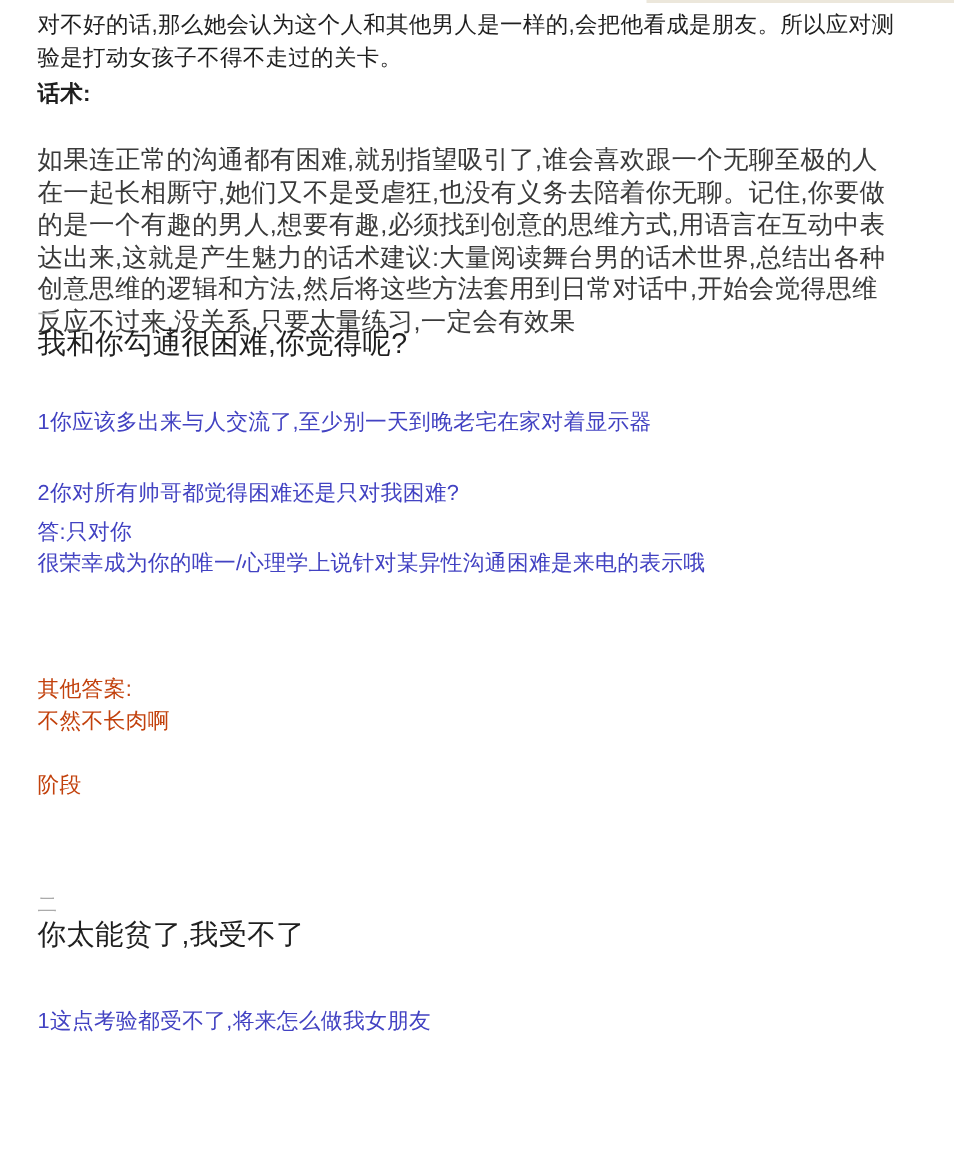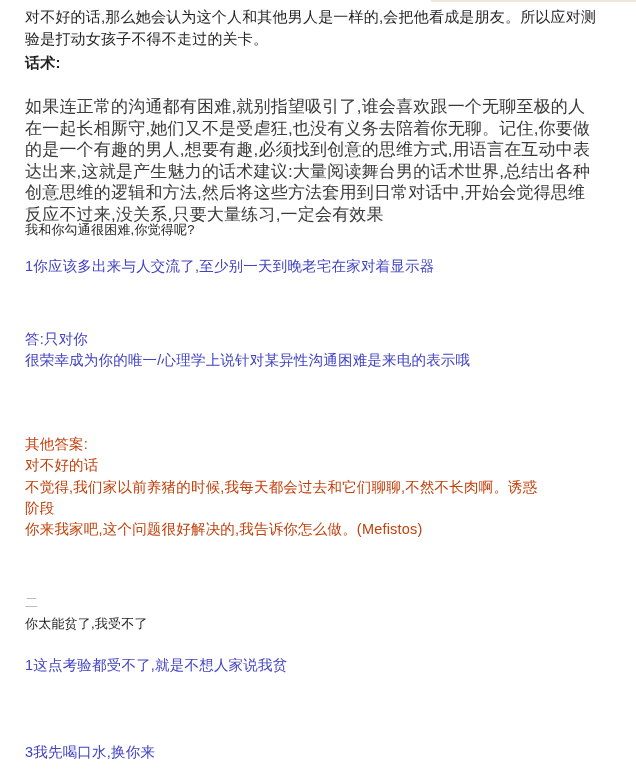--- a/index.html
+++ b/index.html
@@ -19,22 +19,22 @@
   }
   .t-black { color: #1f1f1f; }
   .t-body  { color: #3a3a3a; }
   .t-blue  { color: #4242c2; }
   .t-green { color: #c2410c; }
   .t-gray  { color: #ababab; }
   .bold    { font-weight: bold; }
   .fs-intro { font-size: 15px; line-height: 22px; width: 580px; }
   .fs-head  { font-size: 15px; line-height: 21px; text-align: right; }
   .fs-para  { font-size: 17px; line-height: 21.5px; width: 566px; margin-top: 20px; }
-  .fs-line  { font-size: 14.5px; line-height: 20px; width: 585px; }
-  .fs-q     { font-size: 13px;  line-height: 20px; width: 585px; }
+  .fs-line  { font-size: 14.5px; line-height: 20px; width: 585px; margin-top: 16px; }
+  .fs-q     { font-size: 19px;  line-height: 20px; width: 585px; }
   .fs-mark  { font-size: 13px;  line-height: 14px; }
   .crop-edge {
     position: absolute;
     top: 0; right: 0;
     width: 205px; height: 2px;
     background: #ece7db;
   }
 </style>
 </head>
 <body>
@@ -48,38 +48,36 @@
   <div class="block t-black bold fs-head" style="top:52px">话术:</div>
 
   <div class="block t-body fs-para" style="top:76px">如果连正常的沟通都有困难,就别指望吸引了,谁会喜欢跟一个无聊至极的人在一起长相厮守,她们又不是受虐狂,也没有义务去陪着你无聊。记住,你要做的是一个有趣的男人,想要有趣,必须找到创意的思维方式,用语言在互动中表达出来,这就是产生魅力的话术建议:大量阅读舞台男的话术世界,总结出各种创意思维的逻辑和方法,然后将这些方法套用到日常对话中,开始会觉得思维反应不过来,没关系,只要大量练习,一定会有效果</div>
 
   <div class="block t-gray fs-mark" style="top:203px">一</div>
 
   <div class="block t-black fs-q" style="top:220px">我和你勾通很困难,你觉得呢?</div>
 
   <div class="block t-blue fs-line" style="top:256px">1你应该多出来与人交流了,至少别一天到晚老宅在家对着显示器</div>
 
+  <div class="block t-blue fs-line" style="top:303px">2你对所有帅哥都觉得困难还是只对我困难?</div>
 
   <div class="block t-blue fs-line" style="top:350px">很荣幸成为你的唯一/心理学上说针对某异性沟通困难是来电的表示哦</div>
 
   <div class="block t-blue fs-line" style="top:329px">答:只对你</div>
 
 
   <div class="block t-green fs-line" style="top:434px">其他答案:</div>
 
-  <div class="block t-green fs-line" style="top:455px">对不好的话</div>
+  <div class="block t-green fs-line" style="top:455px">不然不长肉啊</div>
 
-  <div class="block t-green fs-line" style="top:477px">不觉得,我们家以前养猪的时候,我每天都会过去和它们聊聊,不然不长肉啊。诱惑</div>
 
   <div class="block t-green fs-line" style="top:498px">阶段</div>
 
-  <div class="block t-green fs-line" style="top:519px">你来我家吧,这个问题很好解决的,我告诉你怎么做。(Mefistos)</div>
 
   <div class="block t-gray fs-mark" style="top:596px">二</div>
 
   <div class="block t-black fs-q" style="top:614px">你太能贫了,我受不了</div>
 
-  <div class="block t-blue fs-line" style="top:655px">1这点考验都受不了,就是不想人家说我贫</div>
+  <div class="block t-blue fs-line" style="top:655px">1这点考验都受不了,将来怎么做我女朋友</div>
 
 
-  <div class="block t-blue fs-line" style="top:742px">3我先喝口水,换你来</div>
 
 </div>
 
 </body></html>

